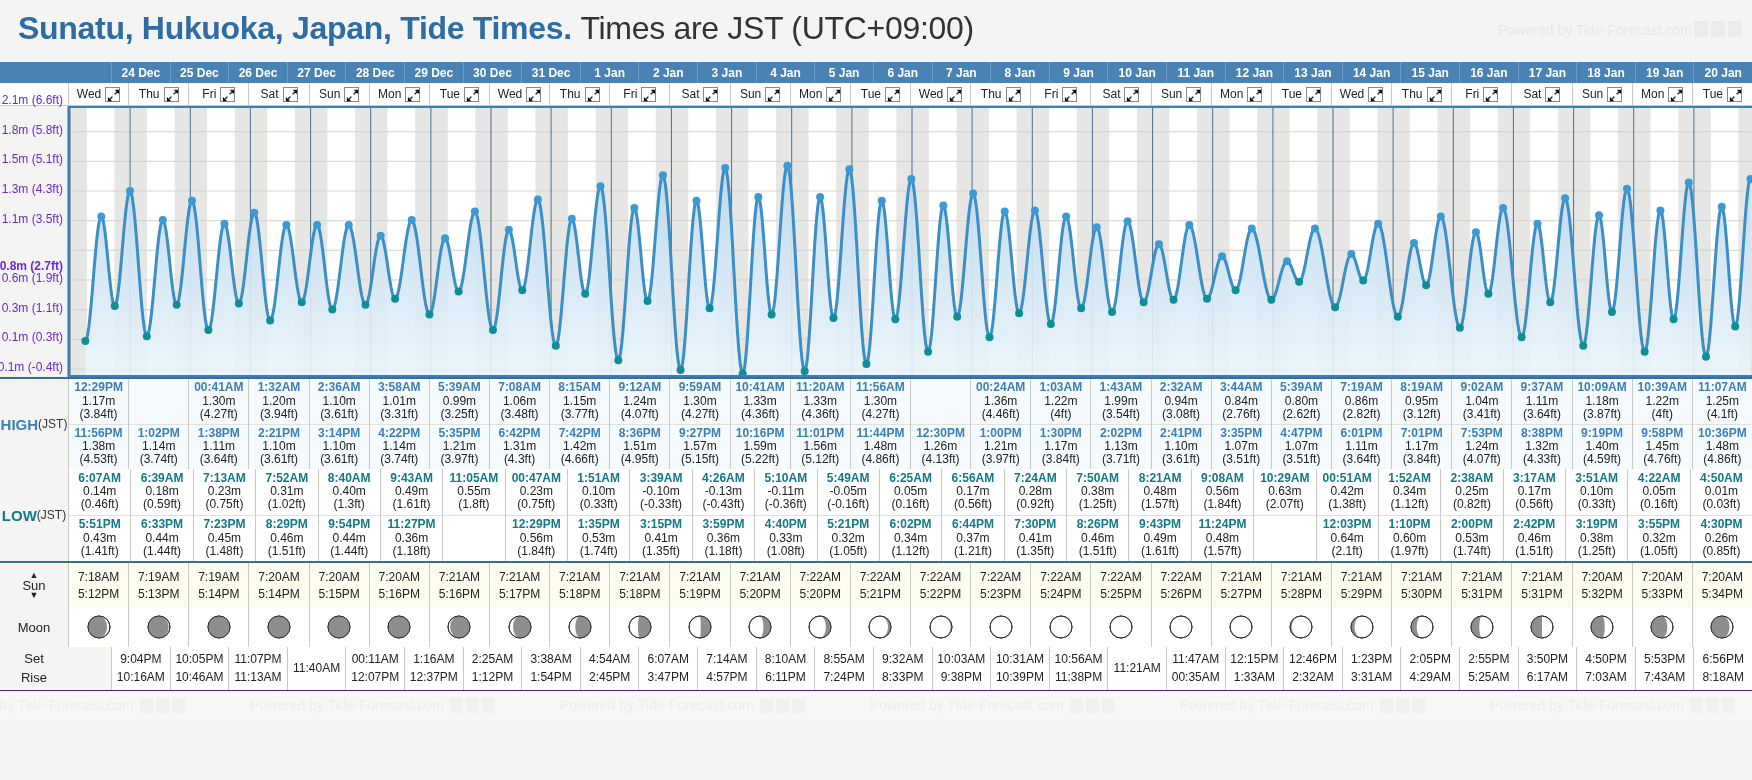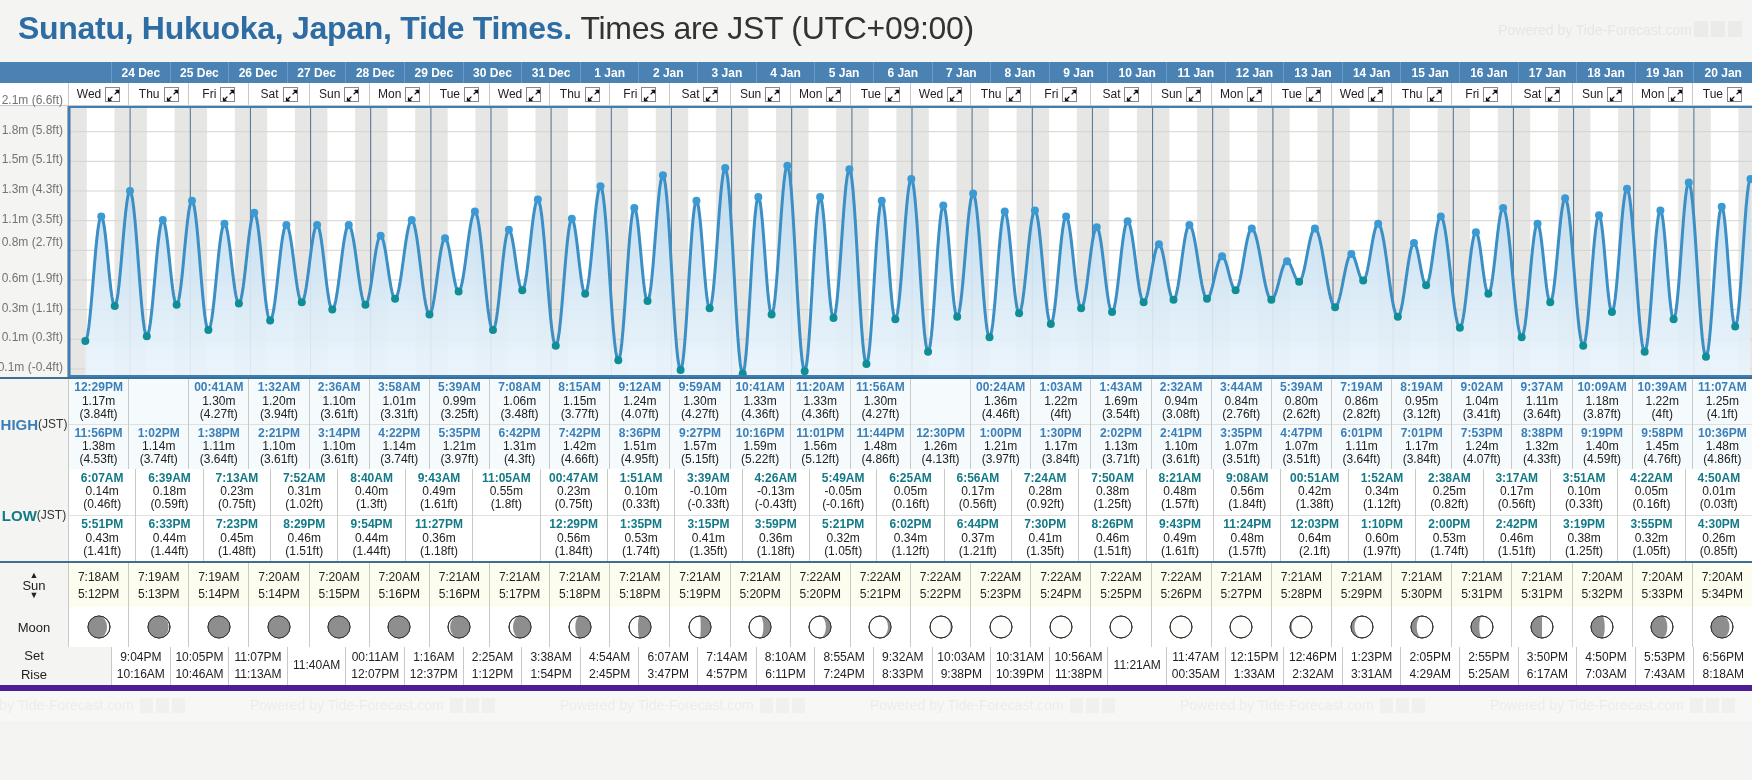--- a/index.html
+++ b/index.html
@@ -73,21 +73,21 @@
 
   
   .chartrow { height: 271px; display: flex; }
   .axiscol {
     width: 68px; min-width: 68px; max-width: 68px;
     position: relative; background: #f4f4f2;
     border-right: 1px solid #aaa;
   }
   .axis-lbl {
     position: absolute; right: 4px;
-    font-size: 12px; color: #737373; white-space: nowrap;
+    font-size: 12px; color: #6d28d9; white-space: nowrap;
     transform: translateY(-50%);
   }
   .plot {
     flex: 1 1 auto; position: relative; background: #fff;
     border-top: 2px solid #3b7fb8; border-bottom: 2px solid #3b7fb8;
     border-left: 2px solid #3b7fb8;
     overflow: hidden;
   }
   .plot svg { display: block; }
 
@@ -149,21 +149,21 @@
   .moonrow .labelcol { background: #f4f4f2; font-size: 13px; color: #222; }
   .mooncell {
     flex: 1 1 0; min-width: 0; background: #fff;
     border-left: 1px solid #c9c9c5;
     display: flex; align-items: center; justify-content: center;
     overflow: hidden;
   }
   .moon { width: 24px; height: 24px; }
 
   
-  .srrow { height: 44px; display: flex; border-bottom: 6px solid #4c1d95; }
+  .srrow { height: 44px; display: flex; border-bottom: 1px solid #4c1d95; }
   .srrow .labelcol {
     background: #f4f4f2; flex-direction: column; font-size: 13px; color: #222;
     line-height: 1.45;
   }
   .srcell {
     flex: 1 1 0; min-width: 0; background: #fff;
     border-left: 1px solid #c9c9c5;
     display: flex; flex-direction: column;
     align-items: center; justify-content: center;
     font-size: 12px; color: #222; line-height: 1.45; overflow: hidden;
@@ -492,21 +492,21 @@
         </div>
     </div>
 
     <div class="chartrow">
       <div class="axiscol" id="axis-col">
           <div class="axis-lbl" style="top: -6px;">2.1m (6.6ft)</div>
           <div class="axis-lbl" style="top: 23.6667px;">1.8m (5.8ft)</div>
           <div class="axis-lbl" style="top: 53.3333px;">1.5m (5.1ft)</div>
           <div class="axis-lbl" style="top: 83px;">1.3m (4.3ft)</div>
           <div class="axis-lbl" style="top: 112.667px;">1.1m (3.5ft)</div>
-          <div class="axis-lbl" style="top: 136px;">0.8m (2.7ft)</div>
+          <div class="axis-lbl" style="top: 160px; font-weight: bold;">0.8m (2.7ft)</div>
           <div class="axis-lbl" style="top: 172px;">0.6m (1.9ft)</div>
           <div class="axis-lbl" style="top: 201.667px;">0.3m (1.1ft)</div>
           <div class="axis-lbl" style="top: 231.333px;">0.1m (0.3ft)</div>
           <div class="axis-lbl" style="top: 261px;">-0.1m (-0.4ft)</div>
         </div>
       <div class="plot" id="plot">
           <svg width="1684" height="267" viewBox="0 0 1684 267">
             <defs>
               <linearGradient id="tf" x1="0" y1="0" x2="0" y2="1">
                 <stop offset="0%" stop-color="#bcd9ee" stop-opacity="0.95"></stop>
@@ -927,21 +927,21 @@
             </div>
             <div class="tidegrp">
               <div class="t">1:30PM</div>
               <div class="m">1.17m</div>
               <div class="f">(3.84ft)</div>
             </div>
           </div>
           <div class="tidecell">
             <div class="tidegrp">
               <div class="t">1:43AM</div>
-              <div class="m">1.69m</div>
+              <div class="m">1.99m</div>
               <div class="f">(3.54ft)</div>
             </div>
             <div class="tidegrp">
               <div class="t">2:02PM</div>
               <div class="m">1.13m</div>
               <div class="f">(3.71ft)</div>
             </div>
           </div>
           <div class="tidecell">
             <div class="tidegrp">
@@ -1199,20 +1199,32 @@
               <div class="f">(-0.43ft)</div>
             </div>
             <div class="tidegrp">
               <div class="t">3:59PM</div>
               <div class="m">0.36m</div>
               <div class="f">(1.18ft)</div>
             </div>
           </div>
           <div class="tidecell">
             <div class="tidegrp">
+              <div class="t">5:10AM</div>
+              <div class="m">-0.11m</div>
+              <div class="f">(-0.36ft)</div>
+            </div>
+            <div class="tidegrp">
+              <div class="t">4:40PM</div>
+              <div class="m">0.33m</div>
+              <div class="f">(1.08ft)</div>
+            </div>
+          </div>
+          <div class="tidecell">
+            <div class="tidegrp">
               <div class="t">5:49AM</div>
               <div class="m">-0.05m</div>
               <div class="f">(-0.16ft)</div>
             </div>
             <div class="tidegrp">
               <div class="t">5:21PM</div>
               <div class="m">0.32m</div>
               <div class="f">(1.05ft)</div>
             </div>
           </div>
@@ -1279,20 +1291,32 @@
           <div class="tidecell">
             <div class="tidegrp">
               <div class="t">9:08AM</div>
               <div class="m">0.56m</div>
               <div class="f">(1.84ft)</div>
             </div>
             <div class="tidegrp">
               <div class="t">11:24PM</div>
               <div class="m">0.48m</div>
               <div class="f">(1.57ft)</div>
+            </div>
+          </div>
+          <div class="tidecell">
+            <div class="tidegrp">
+              <div class="t">10:29AM</div>
+              <div class="m">0.63m</div>
+              <div class="f">(2.07ft)</div>
+            </div>
+            <div class="tidegrp empty">
+              <div class="t"></div>
+              <div class="m"></div>
+              <div class="f"></div>
             </div>
           </div>
           <div class="tidecell">
             <div class="tidegrp">
               <div class="t">00:51AM</div>
               <div class="m">0.42m</div>
               <div class="f">(1.38ft)</div>
             </div>
             <div class="tidegrp">
               <div class="t">12:03PM</div>

